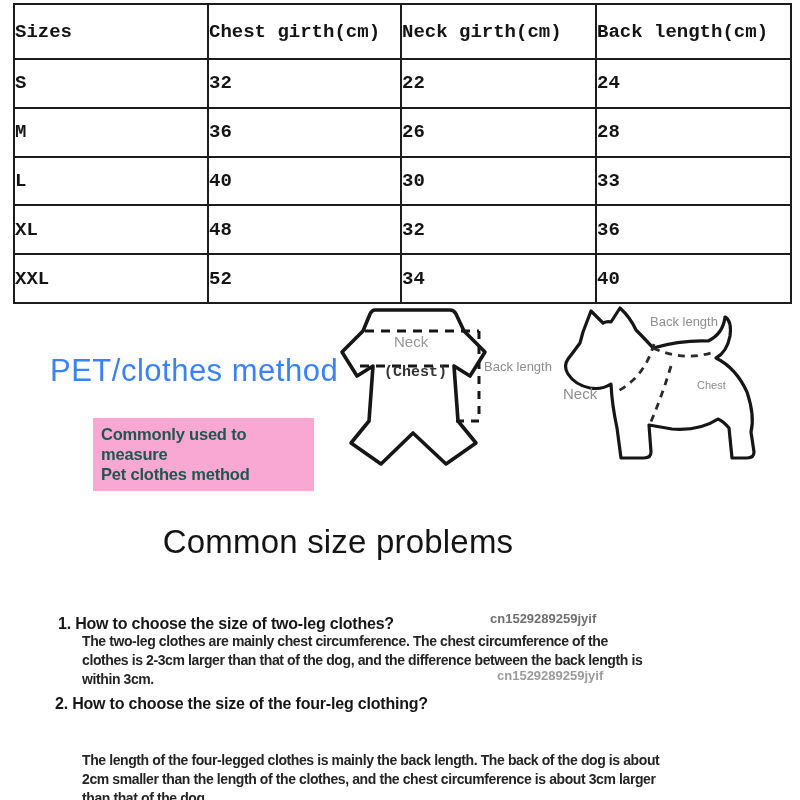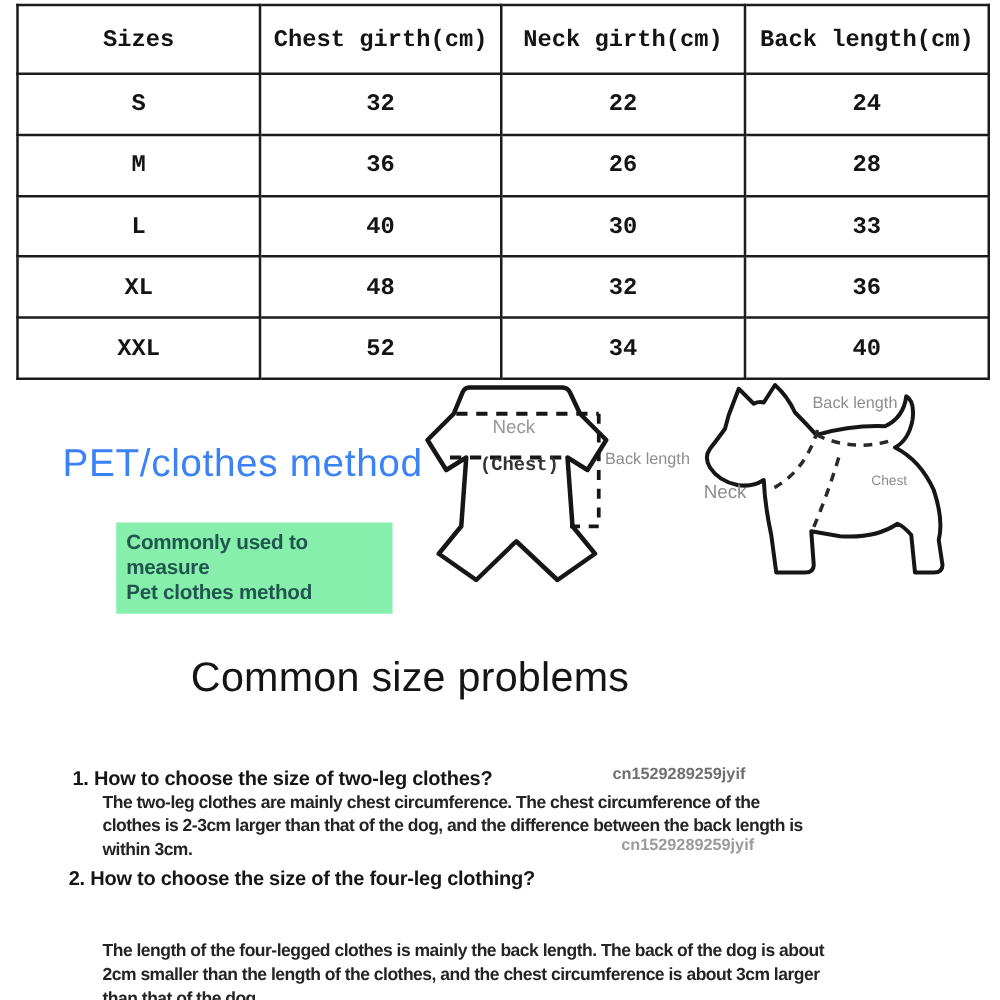--- a/index.html
+++ b/index.html
@@ -4,45 +4,45 @@
 <style>
   html,body{margin:0;padding:0;background:#fff;}
   .page{position:relative;width:800px;height:800px;background:#ffffff;overflow:hidden;
         font-family:"Liberation Sans",sans-serif;color:#1c1c1c;}
 
   
   .size-table{position:absolute;left:13px;top:3px;width:777px;height:301px;
               border-collapse:collapse;table-layout:fixed;
               font-family:"Liberation Mono","DejaVu Sans Mono",monospace;
               font-weight:bold;color:#141414;}
-  .size-table th,.size-table td{border:2px solid #1c1c1c;text-align:center;vertical-align:middle;
+  .size-table th,.size-table td{border:2px solid #1c1c1c;text-align:left;vertical-align:middle;
               padding:0;font-size:19px;font-weight:bold;}
   .size-table thead tr{height:55px;}
   .size-table tbody tr{height:41px;}
 
   
   .pet-method-title{position:absolute;left:50px;top:353px;font-size:31px;color:#3b82f6;
                     letter-spacing:0.5px;}
   .note-box{position:absolute;left:93px;top:418px;width:221px;box-sizing:border-box;
-            background:#86efac;padding:6px 8px 7px 8px;}
+            background:#f9a8d4;padding:6px 8px 7px 8px;}
   .note-box .line{font-size:16.5px;line-height:20px;font-weight:bold;color:#21564f;
                   letter-spacing:-0.2px;}
 
   .diagram{position:absolute;}
   .diag-label{position:absolute;color:#8d8d8d;white-space:nowrap;}
   .lbl-garment-neck{left:394px;top:333px;font-size:15px;color:#969696;}
   .lbl-garment-chest{left:384px;top:364px;font-size:15px;color:#333;font-weight:bold;
                      font-family:"Liberation Mono","DejaVu Sans Mono",monospace;text-align:right;}
   .lbl-garment-back{left:484px;top:359px;font-size:13px;}
   .lbl-dog-back{left:650px;top:314px;font-size:13px;}
   .lbl-dog-neck{left:563px;top:385px;font-size:15px;}
   .lbl-dog-chest{left:697px;top:379px;font-size:11px;}
 
   
-  .problems-heading{position:absolute;left:0;top:523px;width:656px;text-align:center;
+  .problems-heading{position:absolute;left:10px;top:523px;width:656px;text-align:center;
                     font-size:33px;color:#141414;letter-spacing:0.2px;}
   .question{position:absolute;font-size:16px;font-weight:bold;color:#161616;
             letter-spacing:-0.2px;white-space:nowrap;margin-top:21px;}
   .q1{left:58px;top:594px;}
   .q2{left:55px;top:674px;}
   .para{position:absolute;font-size:14px;font-weight:bold;color:#242424;
         letter-spacing:-0.4px;}
   .para .pline{line-height:19px;white-space:nowrap;}
   .p1{left:82px;top:632px;}
   .p2{left:82px;top:751px;}

